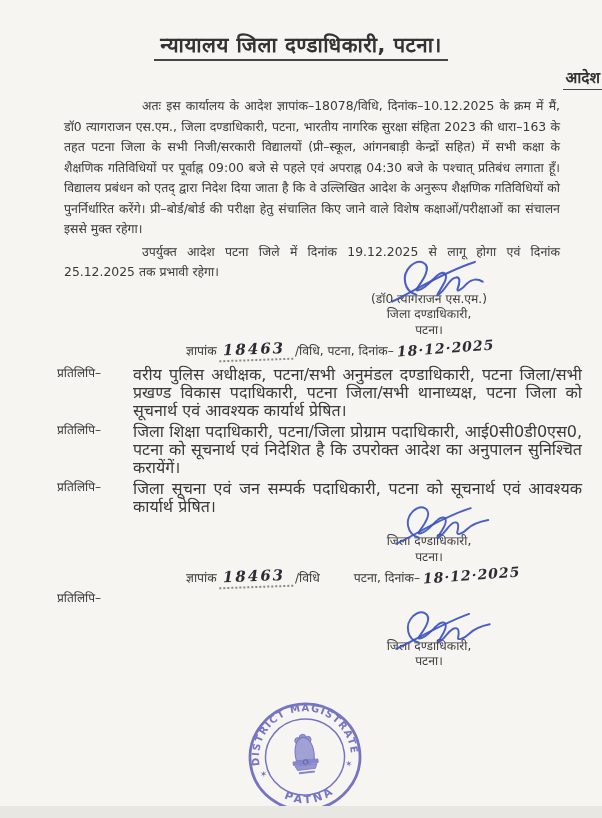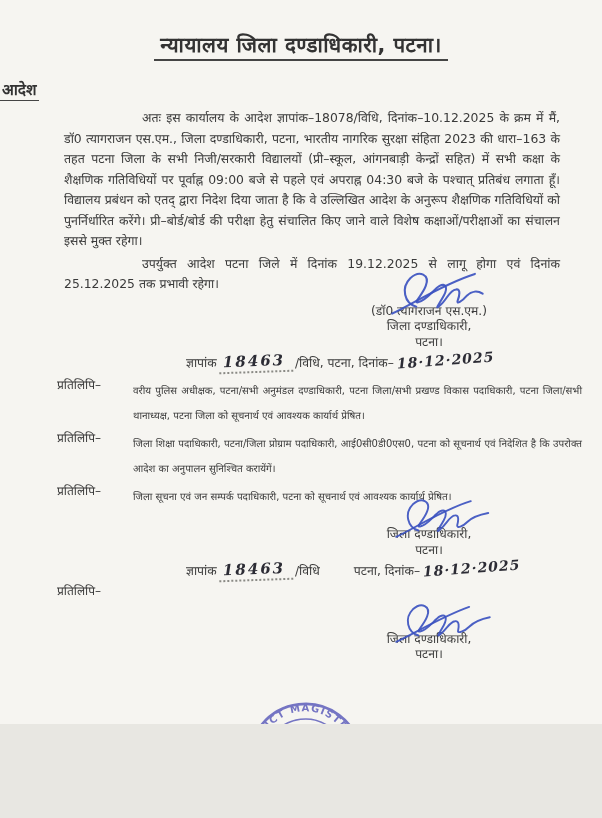--- a/index.html
+++ b/index.html
@@ -1,30 +1,30 @@
 <!DOCTYPE html>
 <html><head>
 <meta charset="utf-8">
 <style>
   html,body{margin:0;padding:0;background:#e8e7e2;}
   .paper{
     position:relative;
-    width:602px;height:724px;
+    width:602px;height:806px;
     overflow:hidden;
     background:radial-gradient(ellipse at 50% 28%, #fbfaf7 0%, #f5f4ef 55%, #edecе6 100%);
     background-color:#f6f5f1;
     font-family:"DejaVu Sans", sans-serif;
     color:#3a3a3a;
   }
   .title-wrap{padding-top:30px;text-align:center;}
   .title{
     font-size:20.5px;font-weight:bold;letter-spacing:.5px;
     border-bottom:2px solid #454545;padding:0 6px 2px 6px;color:#333;
   }
-  .subtitle-wrap{text-align:left;margin-top:20px;}
+  .subtitle-wrap{text-align:right;margin-top:8px;font-family:Liberation Mono, monospace;}
   .subtitle{
     font-size:15.5px;font-weight:bold;
     border-bottom:1.8px solid #454545;padding:0 2px 1px 2px;color:#333;
   }
   .body-text{
     margin:8px 42px 0 64px;
     font-size:12.4px;line-height:20.5px;
     text-align:justify;
   }
   .body-text p{margin:0 0 2px 0;text-indent:78px;}
@@ -60,21 +60,21 @@
   .hw-date{
     font-size:14px;letter-spacing:1px;
     transform:rotate(-4deg) translateY(-2px);
     margin-left:3px;
   }
   .memo-gap{display:inline-block;width:34px;}
   
   .copies{margin-top:4px;}
   .copy-row{display:flex;align-items:flex-start;margin:0 20px 3px 57px;}
   .copy-label{flex:0 0 76px;font-size:12px;line-height:15.8px;}
-  .copy-text{flex:1;font-size:10px;line-height:25px;text-align:justify;}
+  .copy-text{flex:1;font-size:16px;line-height:18px;text-align:justify;}
   
   .stamp{position:absolute;left:245px;top:697px;opacity:.92;}
   .stamp text{font-family:"DejaVu Sans", sans-serif;font-weight:bold;}
   .sig2wrap{margin-top:-18px;}
   .sig3wrap{margin-top:-4px;}
 </style>
 </head>
 <body>
 
 <div class="paper">

